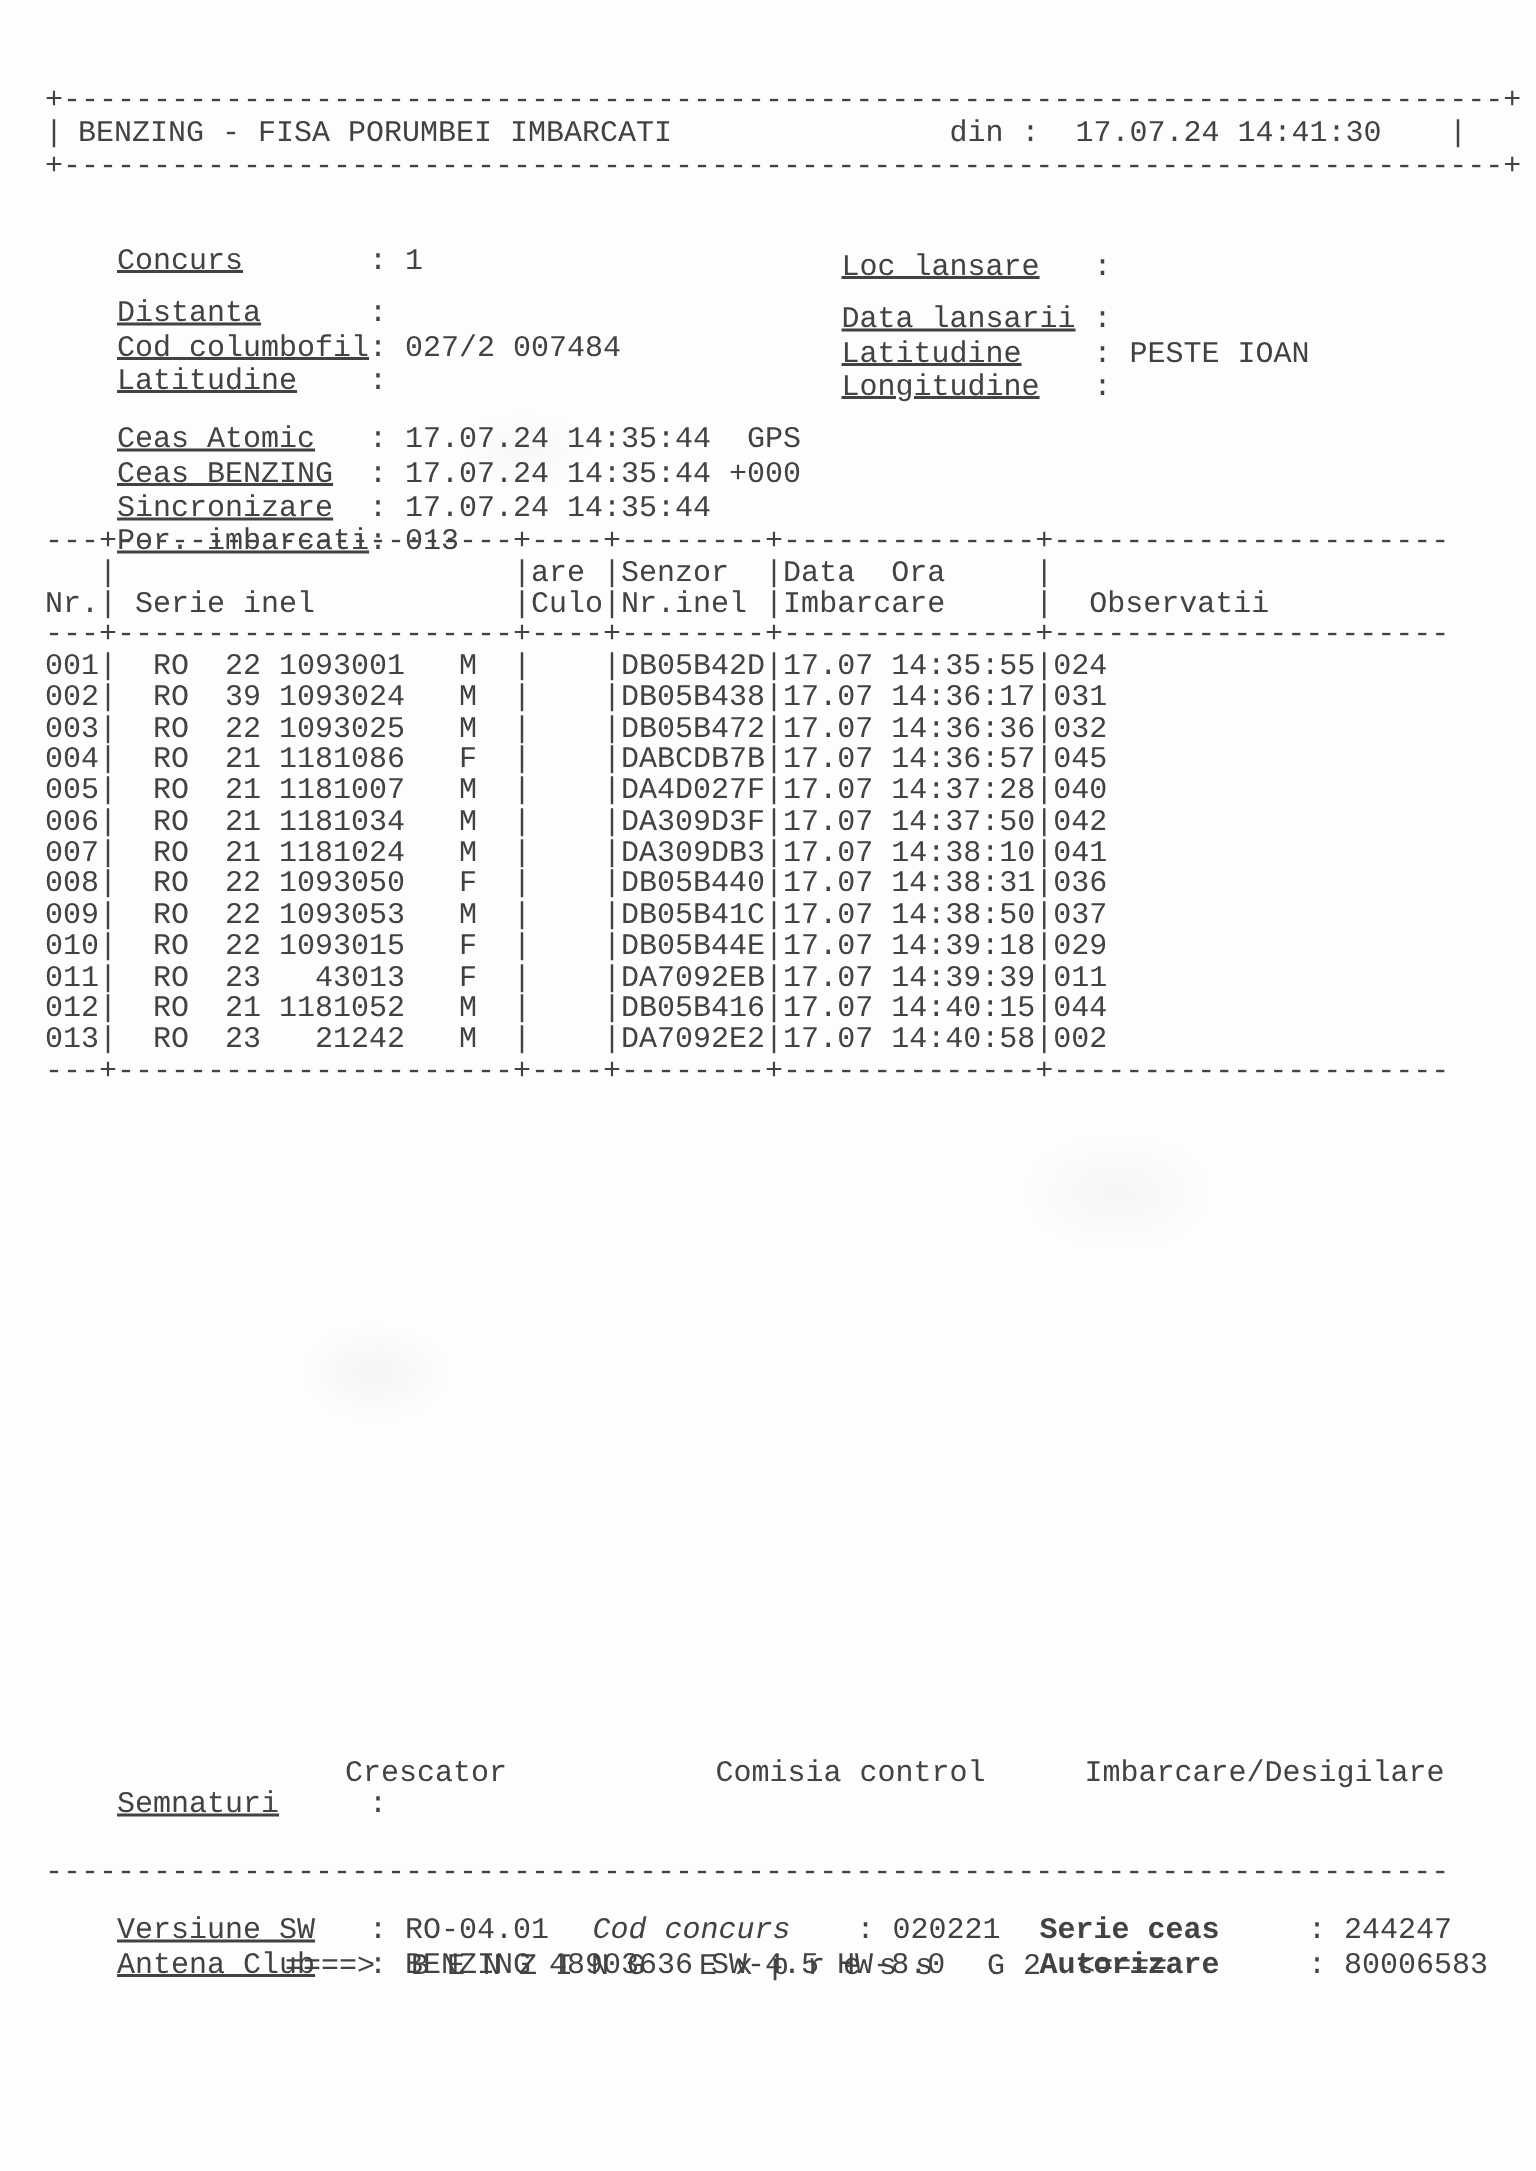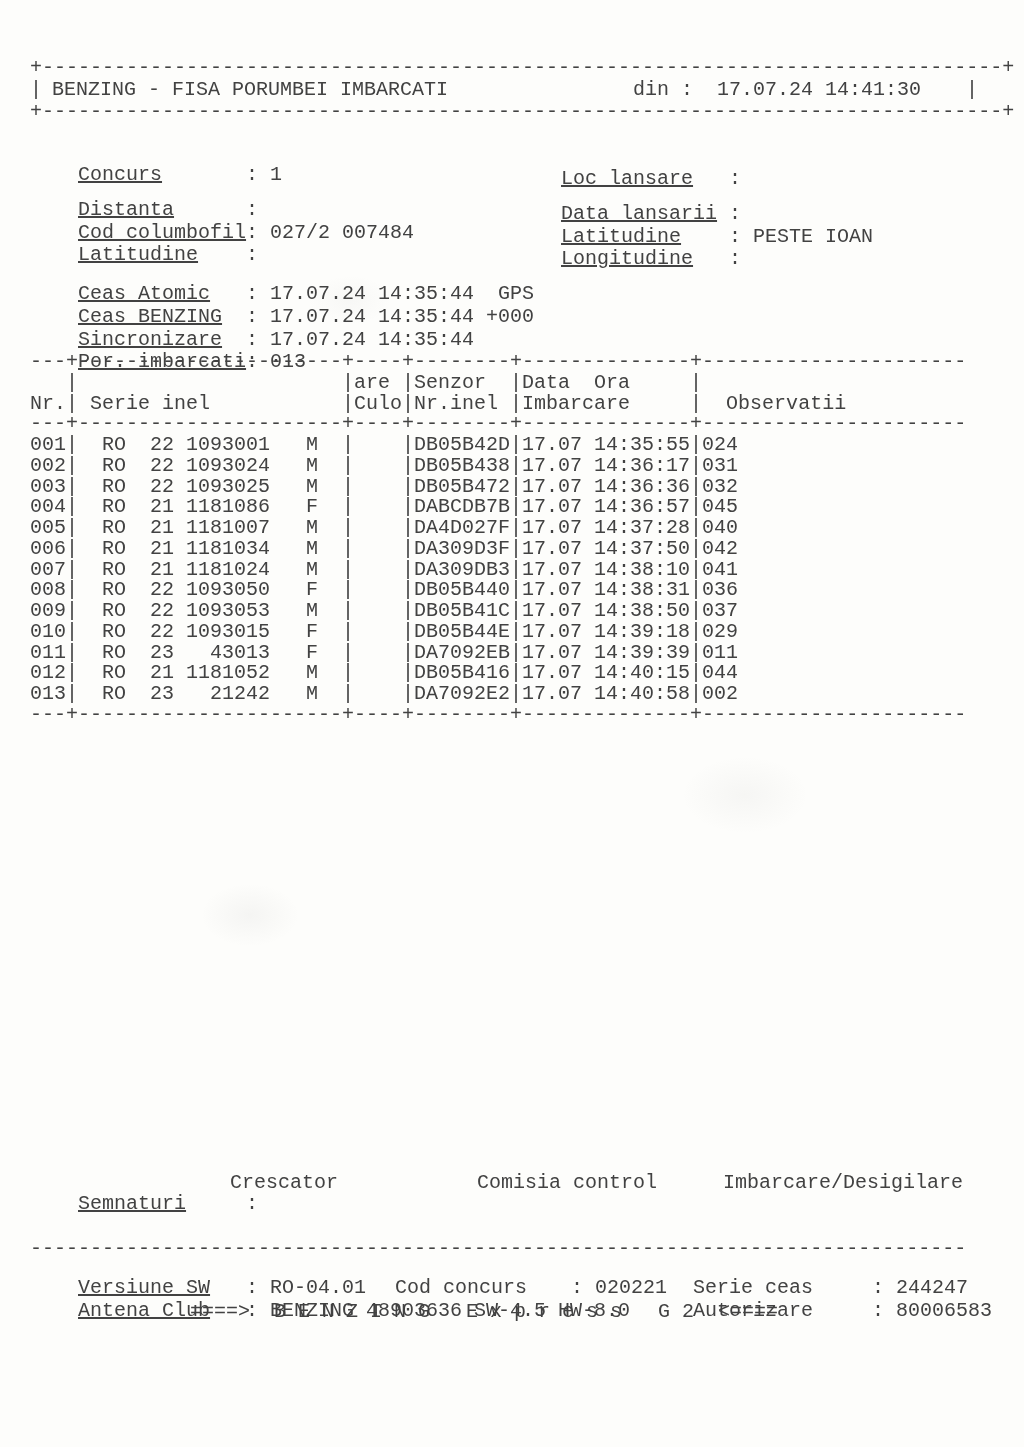--- a/index.html
+++ b/index.html
@@ -15,22 +15,22 @@
       radial-gradient(ellipse 70px 45px at 250px 915px, rgba(110,110,110,0.06), transparent 70%),
       radial-gradient(ellipse 90px 55px at 745px 795px, rgba(110,110,110,0.05), transparent 70%),
       radial-gradient(ellipse 60px 35px at 350px 300px, rgba(110,110,110,0.04), transparent 70%);
   }
   .ln{
     position:absolute;
     white-space:pre;
     line-height:21px;
   }
   .lbl{display:inline-block;width:168px;text-decoration:underline;}        
-  .lblw{display:inline-block;width:176px;}       
-  .lbln{display:inline-block;width:179px;}       
+  .lblw{display:inline-block;width:176px;font-style:italic;}       
+  .lbln{display:inline-block;width:179px;font-weight:bold;}       
   .val{margin-left:12px;}
   .tbl{position:absolute;left:30px;top:352px;}
   .tline{white-space:pre;height:20.75px;line-height:20.75px;}
 </style>
 </head>
 <body>
 
 <div class="page">
 
   <div class="ln" style="left:30px;top:57px">+--------------------------------------------------------------------------------+</div>
@@ -79,21 +79,21 @@
   <div class="ln" style="left:30px;top:330px">
     <span class="lbl">Por. imbarcati</span><span>:</span><span class="val">013</span>
   </div>
 
   <div class="tbl" id="table-block">
       <div class="tline">---+----------------------+----+--------+--------------+----------------------</div>
       <div class="tline">   |                      |are |Senzor  |Data  Ora     |</div>
       <div class="tline">Nr.| Serie inel           |Culo|Nr.inel |Imbarcare     |  Observatii</div>
       <div class="tline">---+----------------------+----+--------+--------------+----------------------</div>
       <div class="tline">001|  RO  22 1093001   M  |    |DB05B42D|17.07 14:35:55|024</div>
-      <div class="tline">002|  RO  22 1093024   M  |    |DB05B438|17.07 14:36:17|031</div>
+      <div class="tline">002|  RO  39 1093024   M  |    |DB05B438|17.07 14:36:17|031</div>
       <div class="tline">003|  RO  22 1093025   M  |    |DB05B472|17.07 14:36:36|032</div>
       <div class="tline">004|  RO  21 1181086   F  |    |DABCDB7B|17.07 14:36:57|045</div>
       <div class="tline">005|  RO  21 1181007   M  |    |DA4D027F|17.07 14:37:28|040</div>
       <div class="tline">006|  RO  21 1181034   M  |    |DA309D3F|17.07 14:37:50|042</div>
       <div class="tline">007|  RO  21 1181024   M  |    |DA309DB3|17.07 14:38:10|041</div>
       <div class="tline">008|  RO  22 1093050   F  |    |DB05B440|17.07 14:38:31|036</div>
       <div class="tline">009|  RO  22 1093053   M  |    |DB05B41C|17.07 14:38:50|037</div>
       <div class="tline">010|  RO  22 1093015   F  |    |DB05B44E|17.07 14:39:18|029</div>
       <div class="tline">011|  RO  23   43013   F  |    |DA7092EB|17.07 14:39:39|011</div>
       <div class="tline">012|  RO  21 1181052   M  |    |DB05B416|17.07 14:40:15|044</div>

